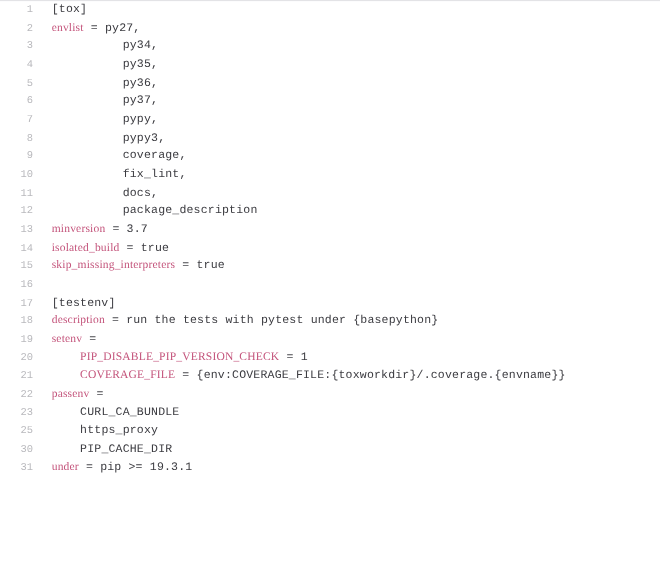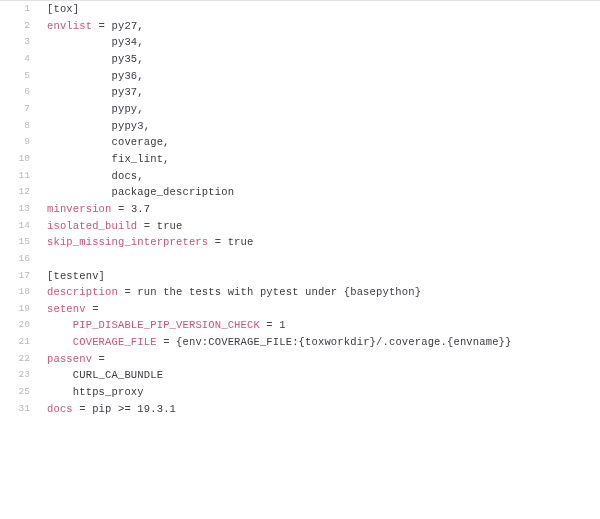--- a/index.html
+++ b/index.html
@@ -54,21 +54,21 @@
     line-height: 16.65px;
     color: #3b3b40;
     white-space: pre;
     vertical-align: middle;
     font-family: "Liberation Mono", "DejaVu Sans Mono", monospace;
     letter-spacing: 0.15px;
     margin-top: 24px;
   }
 
   .tok-section { color: #3b3b40; }
-  .tok-key     { color: #c4557c; }
+  .tok-key     { color: #c4557c; font-family: Liberation Serif, serif; }
   .tok-op      { color: #4a4a4f; }
   .tok-val     { color: #3b3b40; text-align: right; }
   .tok-plain   { color: #3b3b40; }
 </style>
 </head>
 <body>
 
 <div id="code-viewer">
   <table id="code-table">
     <tbody id="code-body">
@@ -162,18 +162,22 @@
         </tr>
         <tr class="code-row">
           <td class="line-number">23</td>
           <td class="line-content"><span class="tok-plain">    </span><span class="tok-val">CURL_CA_BUNDLE</span></td>
         </tr>
         <tr class="code-row">
           <td class="line-number">25</td>
           <td class="line-content"><span class="tok-plain">    </span><span class="tok-val">https_proxy</span></td>
         </tr>
         <tr class="code-row">
+          <td class="line-number">30</td>
+          <td class="line-content"><span class="tok-plain">    </span><span class="tok-val">PIP_CACHE_DIR</span></td>
+        </tr>
+        <tr class="code-row">
           <td class="line-number">31</td>
-          <td class="line-content"><span class="tok-key">docs</span><span class="tok-op"> = </span><span class="tok-val">pip &gt;= 19.3.1</span></td>
+          <td class="line-content"><span class="tok-key">under</span><span class="tok-op"> = </span><span class="tok-val">pip &gt;= 19.3.1</span></td>
         </tr>
       </tbody>
   </table>
 </div>
 
 </body></html>

